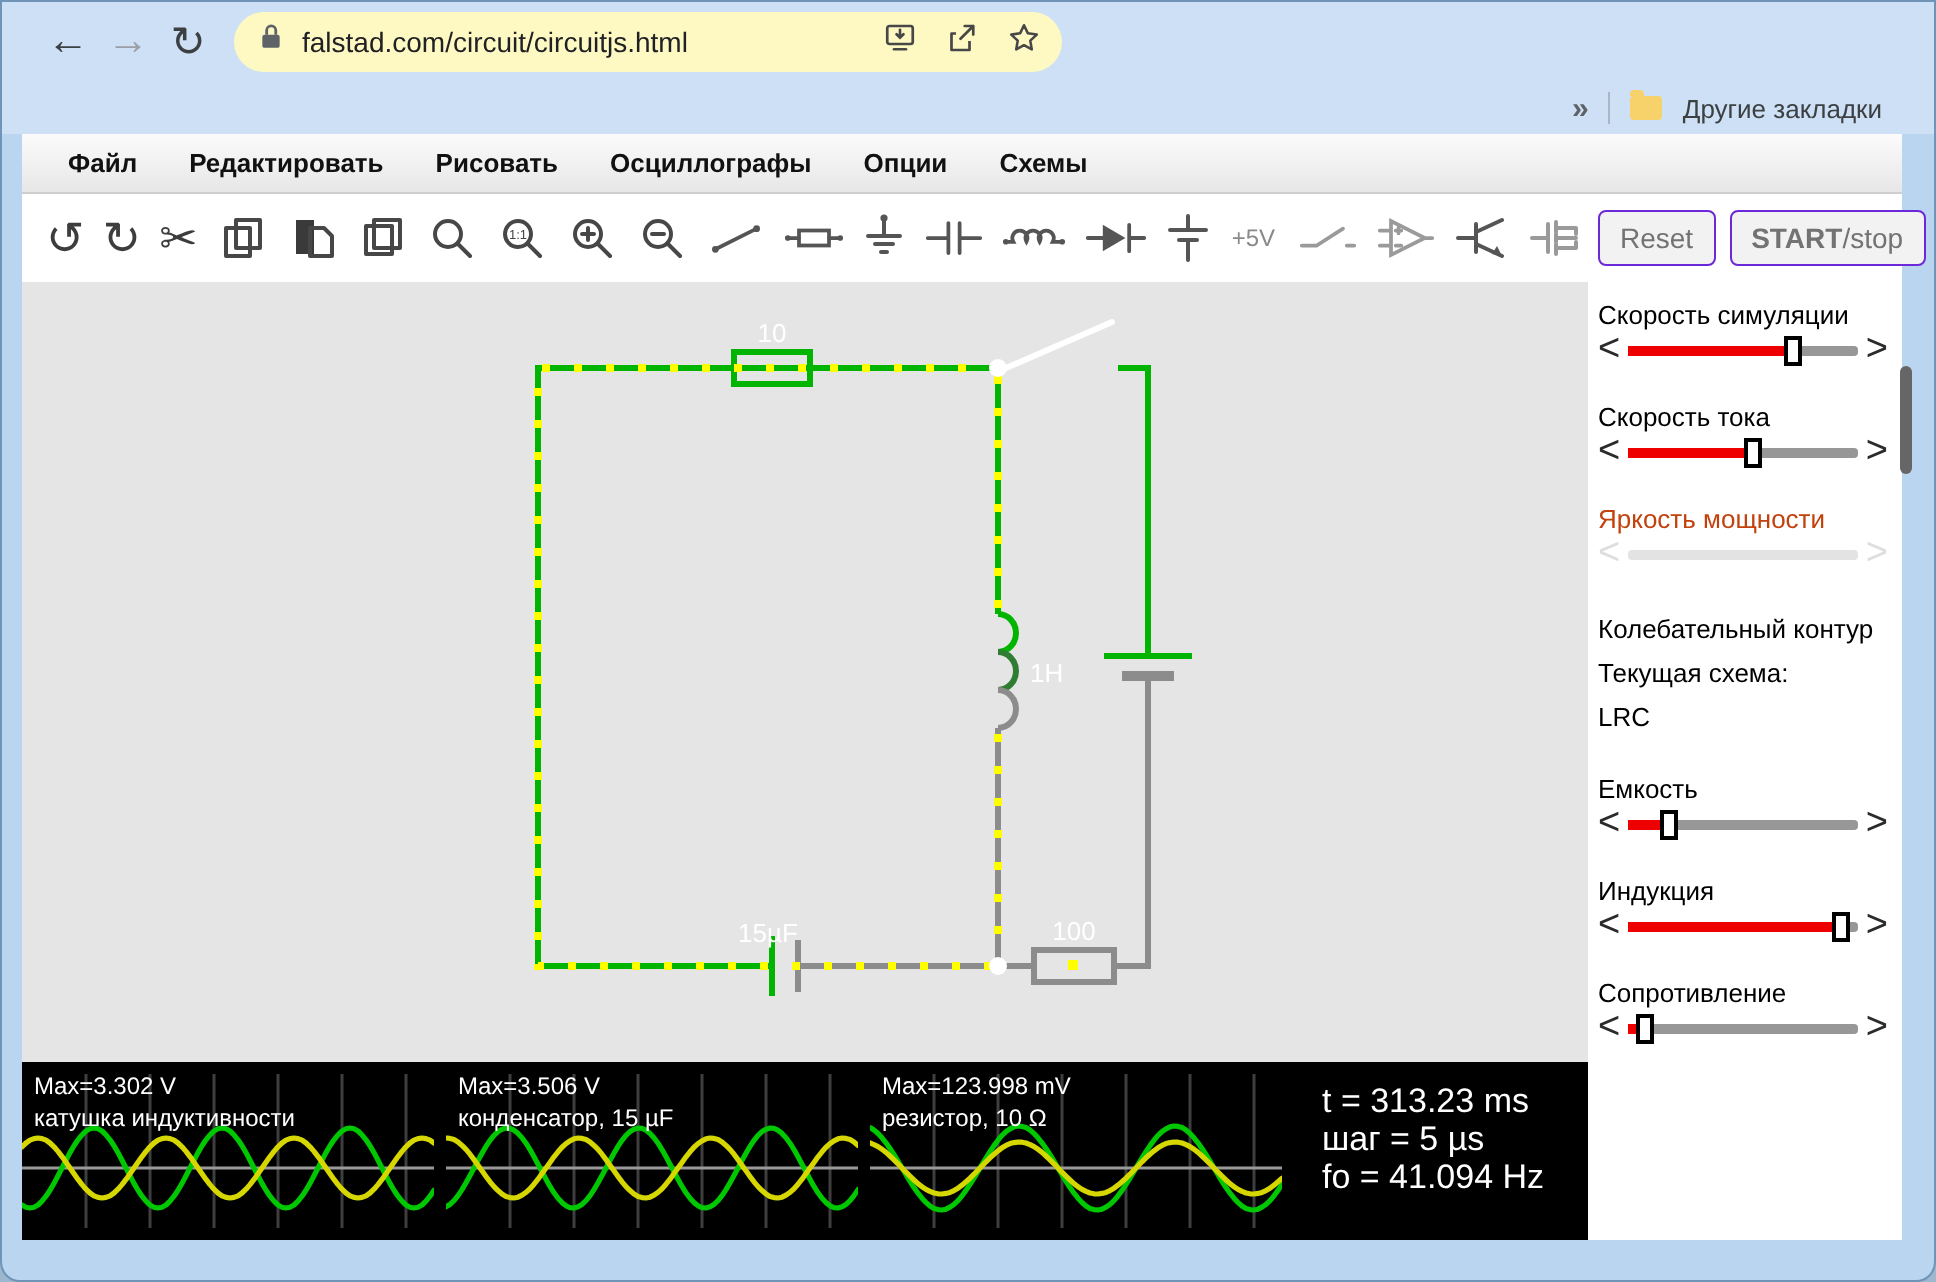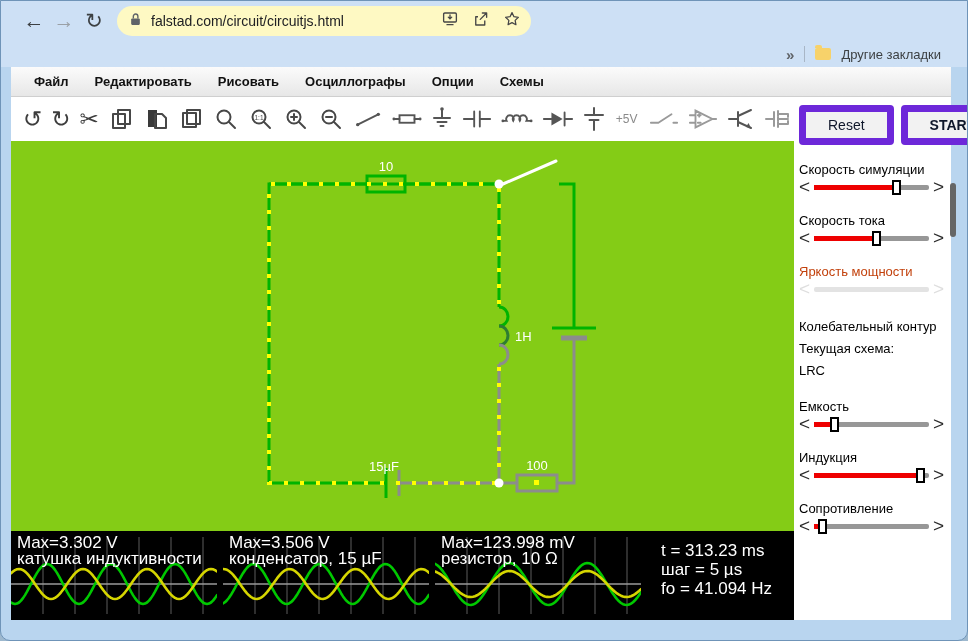--- a/index.html
+++ b/index.html
@@ -39,37 +39,37 @@
   .content{display:flex;height:523px;}
   .left-col{width:783px;display:flex;flex-direction:column;}
   .toolbar{height:44px;background:#fff;display:flex;align-items:center;padding-left:12px;gap:9px;}
   .tico{display:flex;align-items:center;justify-content:center;color:#3d3d3d;cursor:pointer;}
   .tico.glyph{font-size:23px;line-height:24px;}
   .tico svg{display:block}
   .tico .s{stroke:#474747;stroke-width:2;fill:none;stroke-linecap:round;stroke-linejoin:round}
   .tico .c{stroke:#555;stroke-width:2;fill:none;stroke-linecap:round}
   .tico.dim .c{stroke:#9a9a9a}
   .plus5v{font-size:12px;color:#8a8a8a;padding:0 2px;text-align:right;}
-  .canvas{height:390px;background:#84cc16;position:relative;}
+  .canvas{height:390px;background:#e5e5e5;position:relative;}
   .scopes{height:89px;background:#000;display:flex;}
   .scope{position:relative;width:206px;height:89px;margin-right:6px;cursor:pointer;}
-  .scope-text{position:absolute;top:4px;left:6px;color:#fff;font-size:17px;line-height:16px;white-space:nowrap;}
+  .scope-text{position:absolute;top:4px;left:6px;color:#fff;font-size:12px;line-height:16px;white-space:nowrap;}
   .scope-info{color:#fff;font-size:17px;line-height:19px;padding:10px 0 0 14px;}
 
   
   .wg{stroke:var(--wire_active);stroke-width:3;fill:none}
   .wn{stroke:var(--wire_neutral);stroke-width:3;fill:none}
   .dots{stroke:var(--current_dot);stroke-width:4;stroke-dasharray:4 12;fill:none}
   .clabel{fill:#fff;font-size:13px;font-family:"Liberation Sans",sans-serif}
 
   
   .sidebar{width:157px;background:#fff;padding:8px 7px 0 5px;}
   .btn-row{display:flex;gap:7px;margin-bottom:4px;}
-  .ui-btn{background:#f2f2f2;border:7px solid #6d28d9;border-radius:4px;font-size:14px;
-    color:#0f172a;padding:5px 22px;font-family:"Liberation Sans",sans-serif;cursor:pointer;}
+  .ui-btn{background:#f2f2f2;border:1px solid #6d28d9;border-radius:4px;font-size:14px;
+    color:#737373;padding:5px 10px;font-family:"Liberation Sans",sans-serif;cursor:pointer;}
   .slider-group{margin-top:17px;}
   .slider-label{font-size:13px;color:#000;margin-bottom:1px;}
   .slider{display:flex;align-items:center;gap:4px;height:18px;}
   .sl-arrow{font-size:19px;color:#2b2b2b;line-height:16px;cursor:pointer;font-weight:400;}
   .track{position:relative;flex:1;height:5px;background:var(--slider_track);border-radius:2px;cursor:pointer;}
   .fill{position:absolute;left:0;top:0;height:5px;background:var(--slider_fill);}
   .thumb{position:absolute;top:-5px;width:9px;height:15px;background:#fff;border:2.5px solid #000;}
   .slider.disabled .track{background:#e3e3e3}
   .slider-group.disabled .slider-label{color:#c2410c}
   .slider-group.disabled .sl-arrow{color:#dedede}

